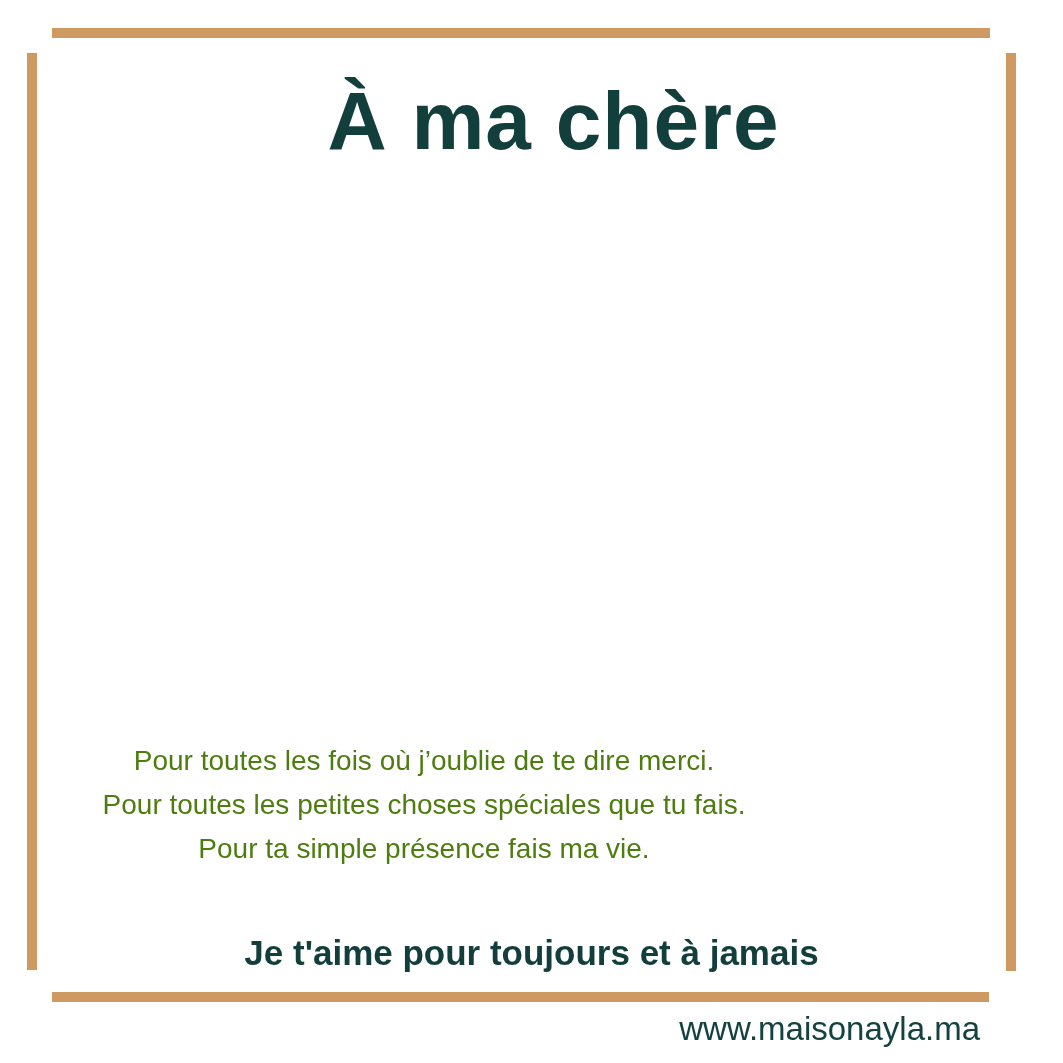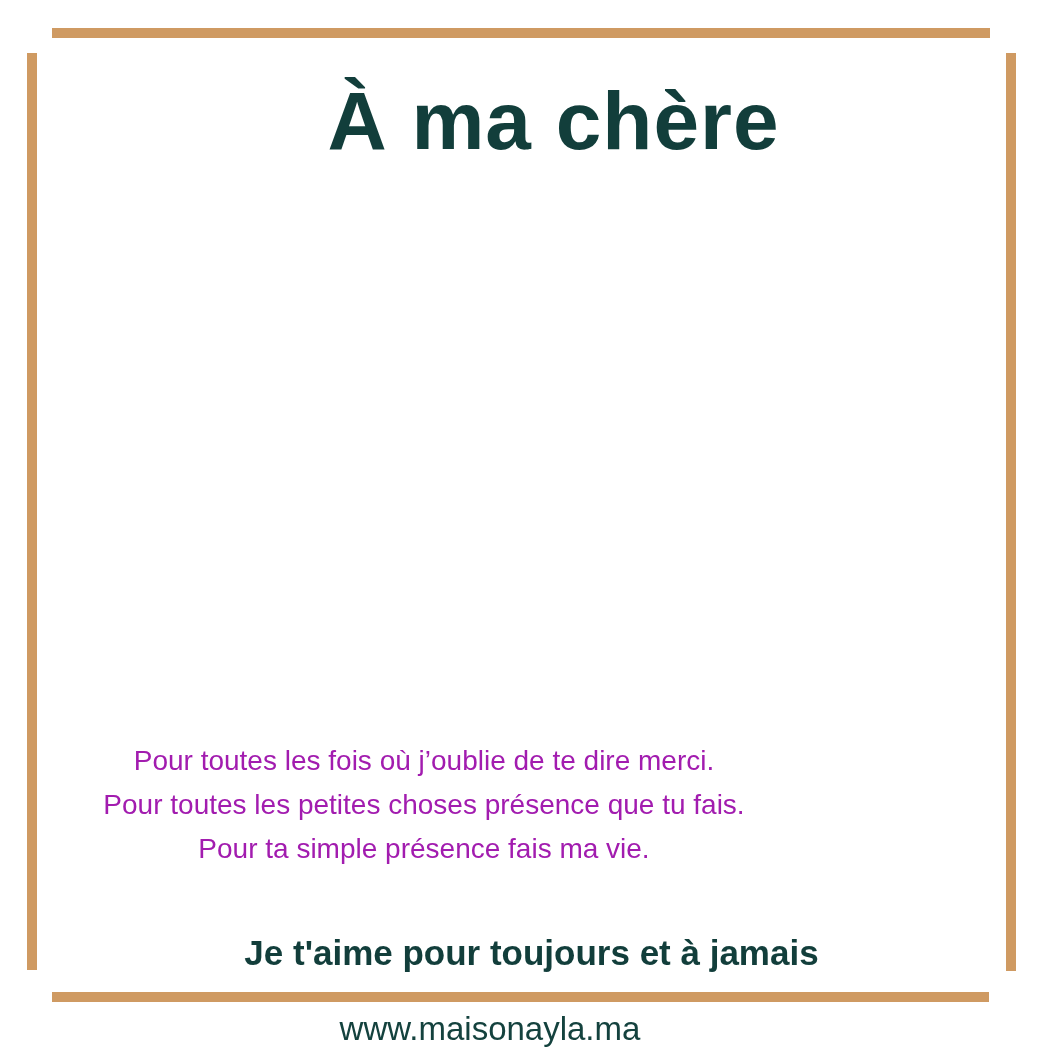--- a/index.html
+++ b/index.html
@@ -60,21 +60,21 @@
     letter-spacing: 1px;
     line-height: 1.05;
     padding-left: 32px;
   }
   .message {
     position: absolute;
     left: 0;
     top: 739px;
     width: 848px;
     text-align: center;
-    color: #a21caf;
+    color: #4d7c0f;
     font-size: 28px;
     font-weight: normal;
     line-height: 44px;
   }
   .message .line {
     display: block;
   }
   .closing {
     position: absolute;
     left: 0;
@@ -84,42 +84,42 @@
     color: #123e3b;
     font-size: 35px;
     font-weight: bold;
     line-height: 44px;
   }
   .website {
     position: absolute;
     left: 0;
     top: 1009px;
     width: 980px;
-    text-align: center;
+    text-align: right;
     color: #14423e;
     font-size: 33px;
     font-weight: normal;
     line-height: 40px;
   }
 </style>
 </head>
 <body>
 
 <div class="card">
 
   <div class="bar bar-top"></div>
   <div class="bar bar-left"></div>
   <div class="bar bar-right"></div>
   <div class="bar bar-bottom"></div>
 
   <div class="title">À ma chère</div>
 
   <div class="message">
     <span class="line">Pour toutes les fois où j’oublie de te dire merci.</span>
-    <span class="line">Pour toutes les petites choses présence que tu fais.</span>
+    <span class="line">Pour toutes les petites choses spéciales que tu fais.</span>
     <span class="line">Pour ta simple présence fais ma vie.</span>
   </div>
 
   <div class="closing">Je t'aime pour toujours et à jamais</div>
 
   <div class="website">www.maisonayla.ma</div>
 
 </div>
 
 </body></html>

